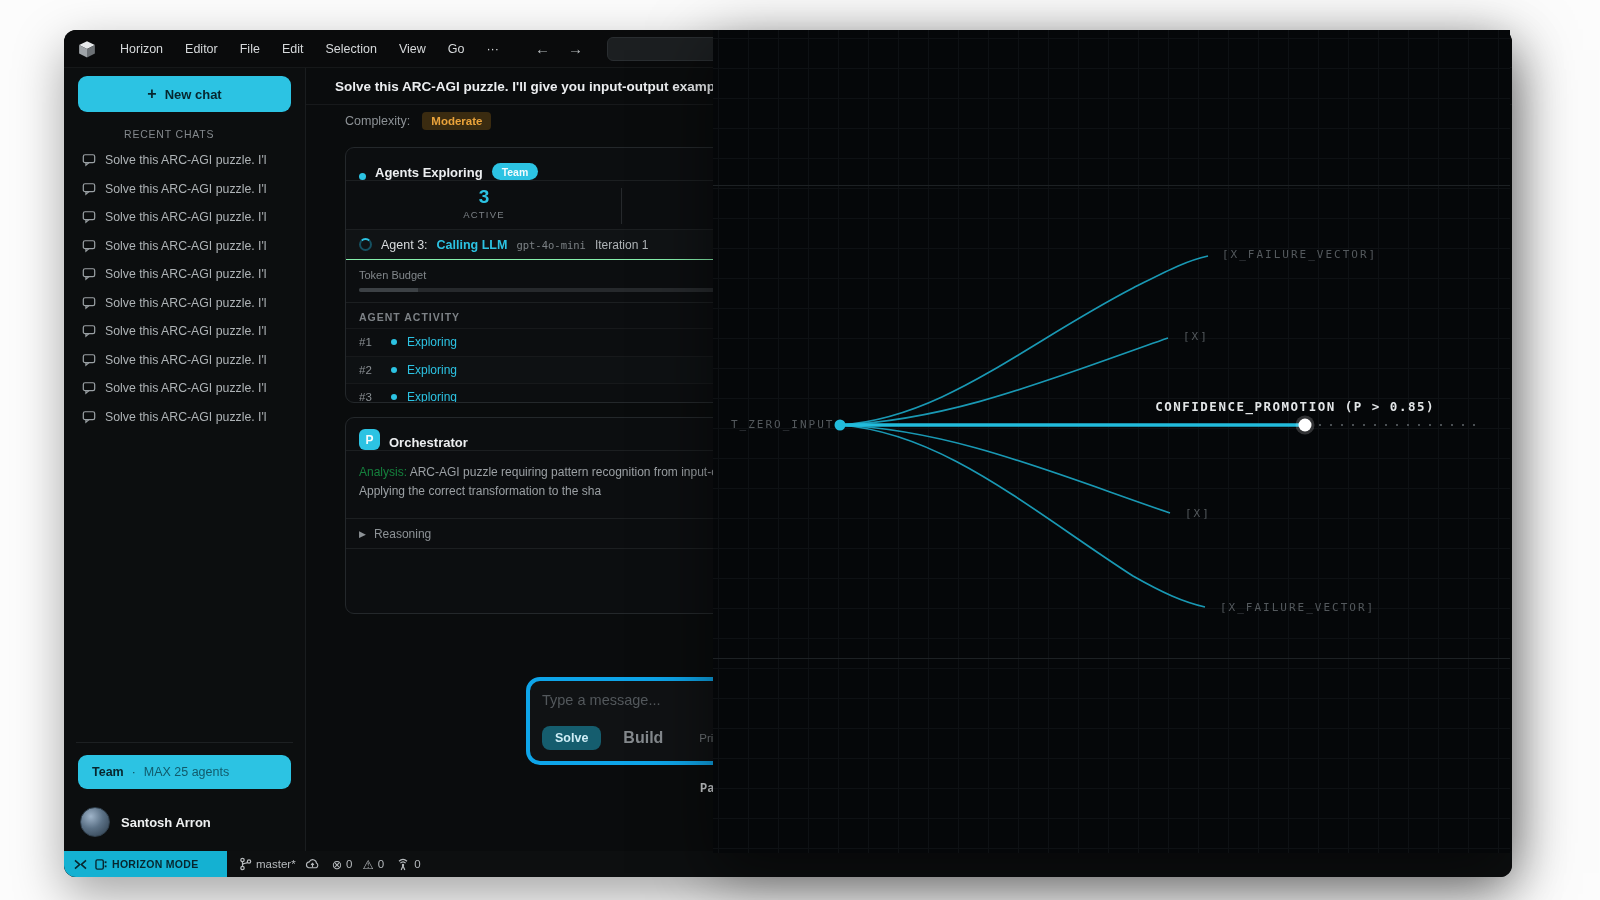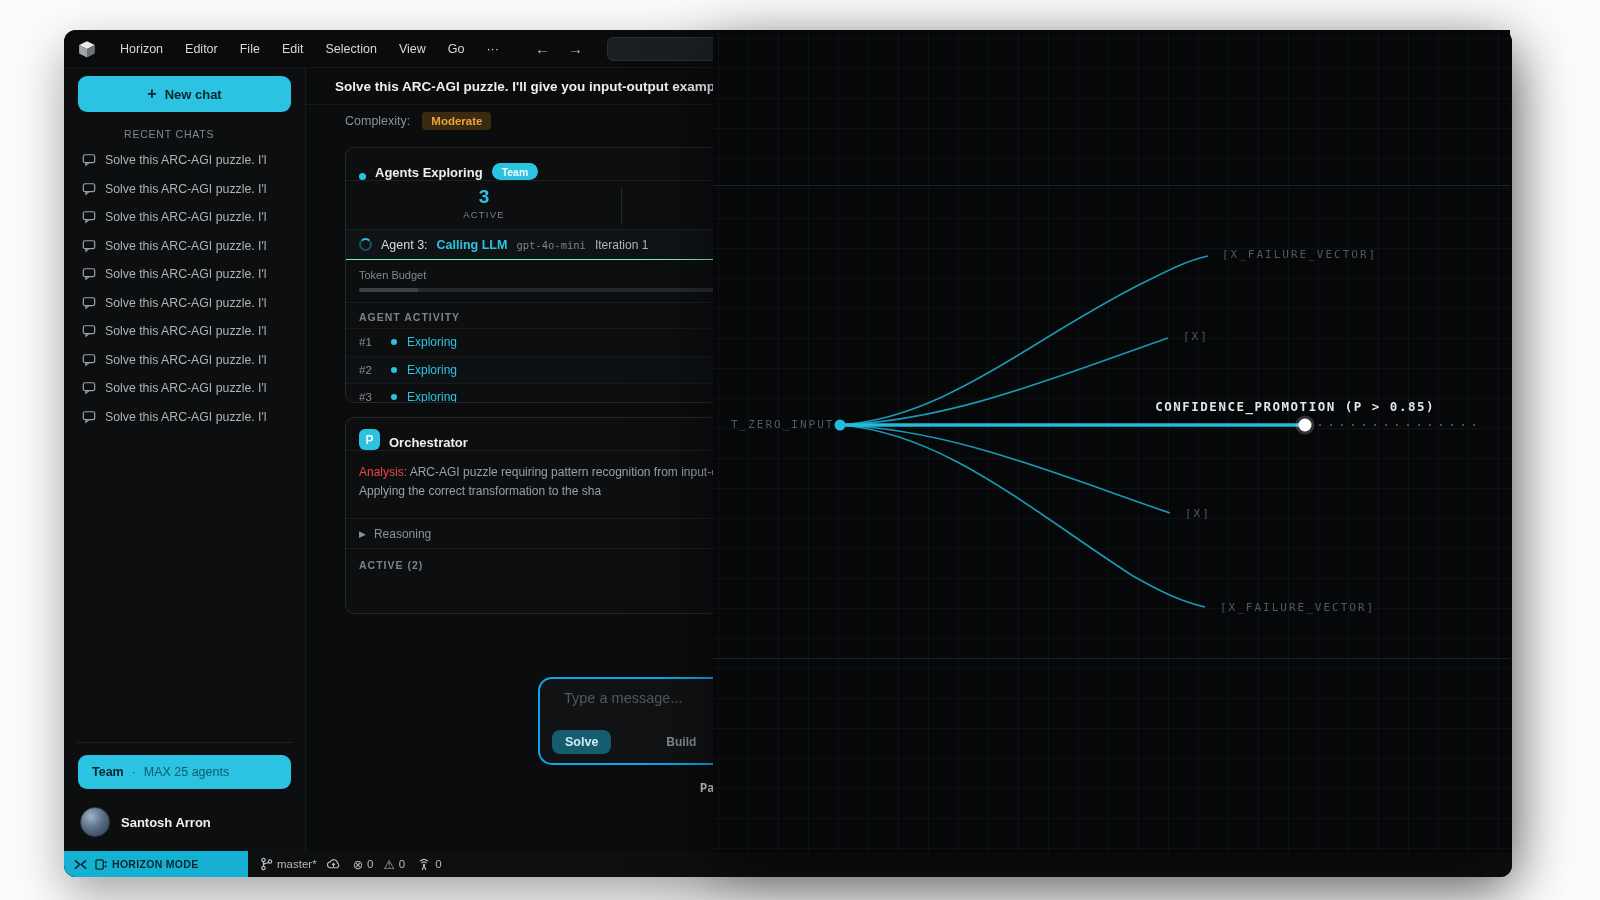--- a/index.html
+++ b/index.html
@@ -79,42 +79,42 @@
   .activity-row:nth-child(odd) { background:#0e1113; }
   .activity-row .rid { color:#8a8f93; font-size:11.5px; width:22px; }
   .activity-row .dot { width:6px; height:6px; }
   .activity-row .rstatus { color:#2cc3e3; font-size:12px; }
 
   #orch-card { top:349px; height:197px; }
   .p-icon { width:21px; height:21px; background:#2cc3e3; border-radius:6px; color:#f4fbfd; font-weight:bold; font-size:12px;
     display:flex; align-items:center; justify-content:center; }
   .orch-body { padding:12px 13px 10px; }
   .analysis-text { color:#9ba0a4; font-size:12px; line-height:1.55; }
-  .analysis-text .alabel { color:#ef4444;text-align:right; }
+  .analysis-text .alabel { color:#15803d;text-align:right; }
   .reasoning-row { margin-top:8px; border-top:1px solid #1c1f21; border-bottom:1px solid #1c1f21; height:31px;
     display:flex; align-items:center; gap:8px; padding:0 13px; color:#8d9296; font-size:12px; cursor:pointer; }
   .active-label { padding:10px 13px 6px; color:#7d8286; font-size:10.5px; letter-spacing:1px; font-weight:bold; }
   .active-item { height:25px; background:#171a1d; display:flex; align-items:center; gap:9px; padding:0 13px; }
   .active-item span { color:#e8eaec; font-size:12.5px; font-weight:bold; }
 
   
-  .composer { position:absolute; left:232px; top:609px; width:332px; height:88px;
-    background:#101214; border:2px solid #0ea5e9; border-radius:14px; padding:10px 24px; }
+  .composer { position:absolute; left:220px; top:609px; width:332px; height:88px;
+    background:#101214; border:4px solid #0ea5e9; border-radius:14px; padding:10px 12px; }
   .composer input { width:100%; background:transparent; border:none; outline:none; color:#d6d9db; font-size:14.5px; }
   .composer input::placeholder { color:#53585c; }
   .composer-actions { position:absolute; left:12px; bottom:9px; display:flex; align-items:center; gap:14px; }
   .solve-btn { background:#155d6e; color:#cfeef7; border:none; border-radius:8px; font-size:12.5px; font-weight:bold; padding:5px 13px; cursor:pointer; }
-  .build-btn { background:transparent; color:#84898d; border:none; font-size:12px; font-weight:bold; padding:5px 8px; cursor:pointer;margin-left:33px; }
+  .build-btn { background:transparent; color:#84898d; border:none; font-size:16px; font-weight:bold; padding:5px 8px; cursor:pointer; }
   .primary-label { color:#6f7478; font-size:11.5px; margin-left:14px; }
   .primary-value { color:#dfe2e4; font-size:12px; font-weight:bold; }
   .cutoff-frag { position:absolute; left:394px; top:714px; color:#cdd0d2; font-size:12px; font-weight:bold;font-family:Liberation Mono, monospace; }
 
   
   .statusbar { position:absolute; left:0; right:0; bottom:0; height:26px; background:#0d0f10; display:flex; align-items:center; }
-  .sb-cyan { width:184px; height:100%; background:#14b1d2; display:flex; align-items:center; gap:8px; padding:0 10px; }
+  .sb-cyan { width:163px; height:100%; background:#14b1d2; display:flex; align-items:center; gap:8px; padding:0 10px; }
   .sb-mode { color:#07262e; font-size:10.5px; font-weight:bold; letter-spacing:.3px; display:flex; align-items:center; gap:5px; }
   .sb-item { display:flex; align-items:center; gap:4px; color:#b6babd; font-size:11.5px; margin-left:12px; }
   .sb-item .glyph { font-size:12.5px; }
 
   
   #overlay { position:absolute; left:713px; top:30px; width:797px; height:823px; background:#050709; z-index:10;
     box-shadow:0 20px 60px rgba(0,0,0,.5); overflow:hidden; }
   .grid-zone { position:absolute; left:0; top:0; right:0; bottom:0;
     background-image:linear-gradient(#101316 1px, transparent 1px), linear-gradient(90deg,#101316 1px, transparent 1px);
     background-size:30px 30px; background-position:35px 8px; opacity:.85; }
@@ -309,21 +309,20 @@
         <div class="orch-body">
           <div class="analysis-text">
             <span class="alabel">Analysis:</span>
             <span>ARC-AGI puzzle requiring pattern recognition from input-ou transformation key, (3) Applying the correct transformation to the sha</span>
           </div>
         </div>
         <div class="reasoning-row">
           <span style="font-size:9px;">▶</span>
           <span>Reasoning</span>
         </div>
-        <div class="active-label">ACTIVE (2)</div>
       </div>
 
       <div class="composer">
         <input placeholder="Type a message..." style="">
         <div class="composer-actions">
           <button class="solve-btn">Solve</button>
           <button class="build-btn">Build</button>
           <span class="primary-label">Primary:</span>
           <span class="primary-value">Clau</span>
         </div>

